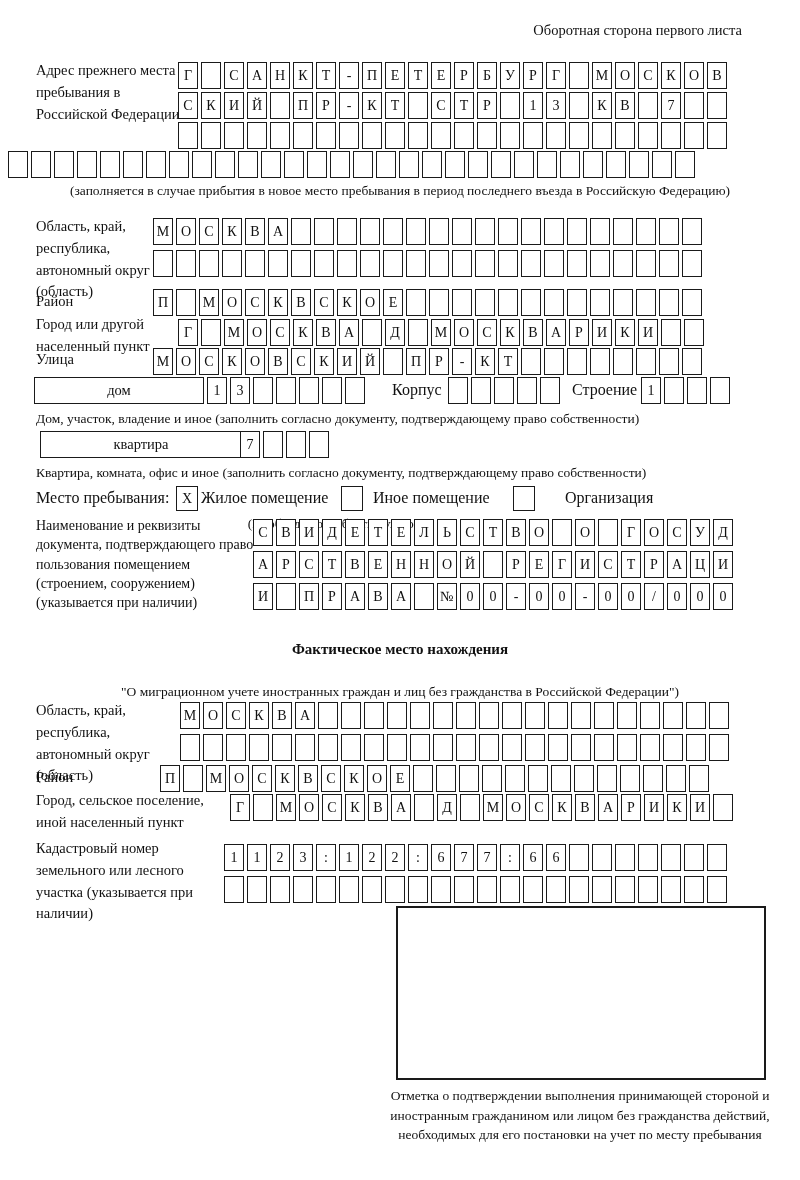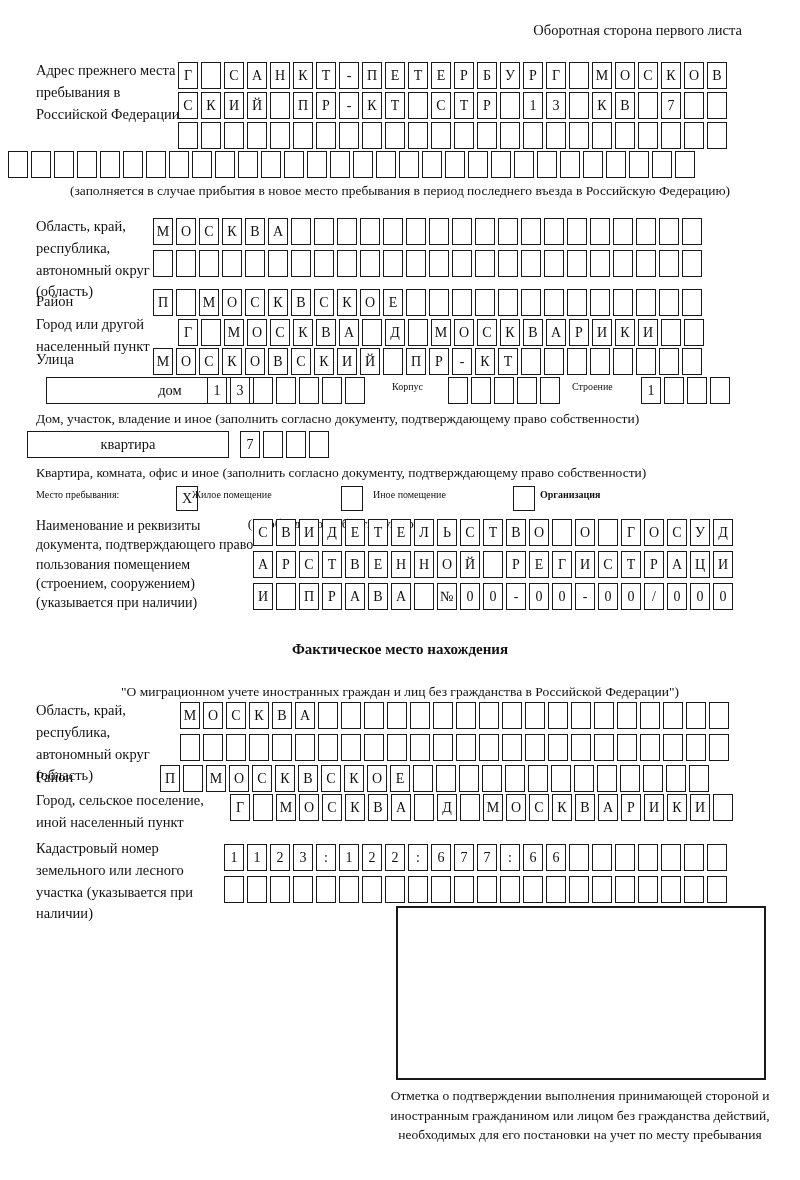--- a/index.html
+++ b/index.html
@@ -9,21 +9,21 @@
   .note{position:absolute;font-size:13.5px;line-height:1.45;}
   .centered{left:0;width:100%;text-align:center;}
   .title{position:absolute;left:0;width:100%;text-align:center;font-weight:bold;font-size:15px;}
   .cellrow{position:absolute;display:flex;gap:3px;}
   .cell{flex:0 0 auto;width:18px;height:25px;border:1.5px solid #1a1a1a;box-sizing:content-box;
         text-align:center;font-size:14px;line-height:25px;background:#fff;}
   .widebox{position:absolute;border:1.5px solid #1a1a1a;height:25px;text-align:center;
         font-size:14.5px;line-height:25px;background:#fff;}
   .checkbox{position:absolute;width:20px;height:23px;border:1.5px solid #1a1a1a;
         text-align:center;font-size:14px;line-height:23px;background:#fff;}
-  .inline-lbl{position:absolute;font-size:10px;white-space:nowrap;}
+  .inline-lbl{position:absolute;font-size:16px;white-space:nowrap;}
   .stampbox{position:absolute;border:2px solid #1a1a1a;background:#fff;}
   .tight{line-height:1.38;}
 </style>
 </head>
 <body>
 
 <div class="page">
 
   <div class="lbl" style="top:20px;right:58px;font-size:14.5px;">Оборотная сторона первого листа</div>
 
@@ -271,21 +271,21 @@
       <span class="cell"></span>
       <span class="cell"></span>
       <span class="cell"></span>
       <span class="cell"></span>
       <span class="cell"></span>
       <span class="cell"></span>
       <span class="cell"></span>
       <span class="cell"></span>
     </div>
 
-  <div class="widebox" style="left:46px;top:377px;width:168px;padding-left:39px;">дом</div>
+  <div class="widebox" style="left:34px;top:377px;width:168px;">дом</div>
   <div class="cellrow" style="left:207px;top:377px;">
       <span class="cell">1</span>
       <span class="cell">3</span>
       <span class="cell"></span>
       <span class="cell"></span>
       <span class="cell"></span>
       <span class="cell"></span>
       <span class="cell"></span>
     </div>
   <div class="inline-lbl" style="left:392px;top:381px;">Корпус</div>
@@ -298,36 +298,36 @@
     </div>
   <div class="inline-lbl" style="left:572px;top:381px;">Строение</div>
   <div class="cellrow" style="left:641px;top:377px;">
       <span class="cell">1</span>
       <span class="cell"></span>
       <span class="cell"></span>
       <span class="cell"></span>
     </div>
   <div class="note" style="left:36px;top:409px;">Дом, участок, владение и иное (заполнить согласно документу, подтверждающему право собственности)</div>
 
-  <div class="widebox" style="left:27px;top:431px;width:200px;">квартира</div>
+  <div class="widebox" style="left:40px;top:431px;width:200px;">квартира</div>
   <div class="cellrow" style="left:240px;top:431px;">
       <span class="cell">7</span>
       <span class="cell"></span>
       <span class="cell"></span>
       <span class="cell"></span>
     </div>
   <div class="note" style="left:36px;top:463px;">Квартира, комната, офис и иное (заполнить согласно документу, подтверждающему право собственности)</div>
 
   <div class="inline-lbl" style="left:36px;top:489px;">Место пребывания:</div>
   <div class="checkbox" style="left:176px;top:486px;">X</div>
-  <div class="inline-lbl" style="left:192px;top:489px;">Жилое помещение</div>
+  <div class="inline-lbl" style="left:201px;top:489px;">Жилое помещение</div>
   <div class="checkbox" style="left:341px;top:486px;"></div>
   <div class="inline-lbl" style="left:373px;top:489px;">Иное помещение</div>
   <div class="checkbox" style="left:513px;top:486px;"></div>
-  <div class="inline-lbl" style="left:540px;top:489px;font-weight:bold;">Организация</div>
+  <div class="inline-lbl" style="left:565px;top:489px;">Организация</div>
   <div class="note" style="left:136px;top:514px;width:400px;text-align:center;">(Необходимо выбрать нужное)</div>
 
   <div class="lbl tight" style="left:36px;top:516px;width:220px;font-size:14px;">Наименование и реквизиты документа, подтверждающего право пользования помещением (строением, сооружением) (указывается при наличии)</div>
   <div class="cellrow" style="left:253px;top:519px;">
       <span class="cell">С</span>
       <span class="cell">В</span>
       <span class="cell">И</span>
       <span class="cell">Д</span>
       <span class="cell">Е</span>
       <span class="cell">Т</span>

